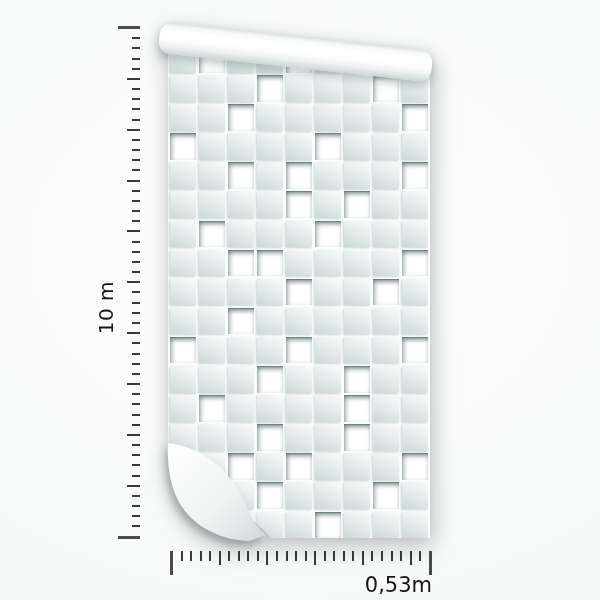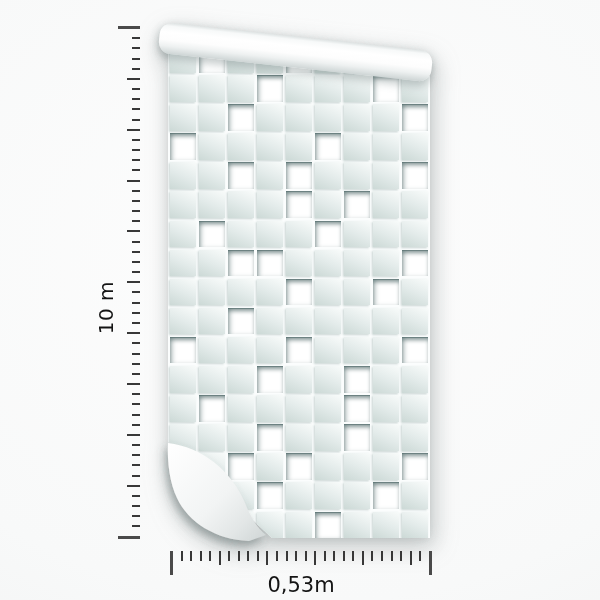--- a/index.html
+++ b/index.html
@@ -19,21 +19,21 @@
   .v-label{position:absolute;left:94px;top:281px;width:28px;text-align:center;
     writing-mode:vertical-rl;transform:rotate(180deg);
     font-size:20px;color:#141414;letter-spacing:0.5px;}
 
   .h-ruler{position:absolute;left:170px;top:551px;width:262px;
     display:flex;justify-content:space-between;align-items:flex-start;}
   .h-tick{width:2px;background:var(--tick-color,#383838);}
   .h-tick.minor{height:10px;}
   .h-tick.major{height:14px;}
   .h-tick.end{height:24px;width:3px;background:#4a4a4a;}
-  .h-label{position:absolute;left:170px;top:573px;width:262px;text-align:center;
+  .h-label{position:absolute;left:170px;top:573px;width:262px;text-align:right;
     font-size:21px;color:#141414;}
 
   
   .paper-wrap{position:absolute;left:0;top:0;width:600px;height:600px;
     filter:drop-shadow(3px 8px 12px rgba(100,112,112,0.33)) drop-shadow(0 2px 4px rgba(100,112,112,0.18));}
 
   .sheet{position:absolute;left:168px;top:44px;width:262px;height:494px;
     background:var(--grout,#fbfdfd);overflow:hidden;
     clip-path:polygon(0 8px,100% 32px,100% 100%,104px 100%,0 398px);}
   .tile-grid{position:absolute;left:2px;top:2px;width:258px;

